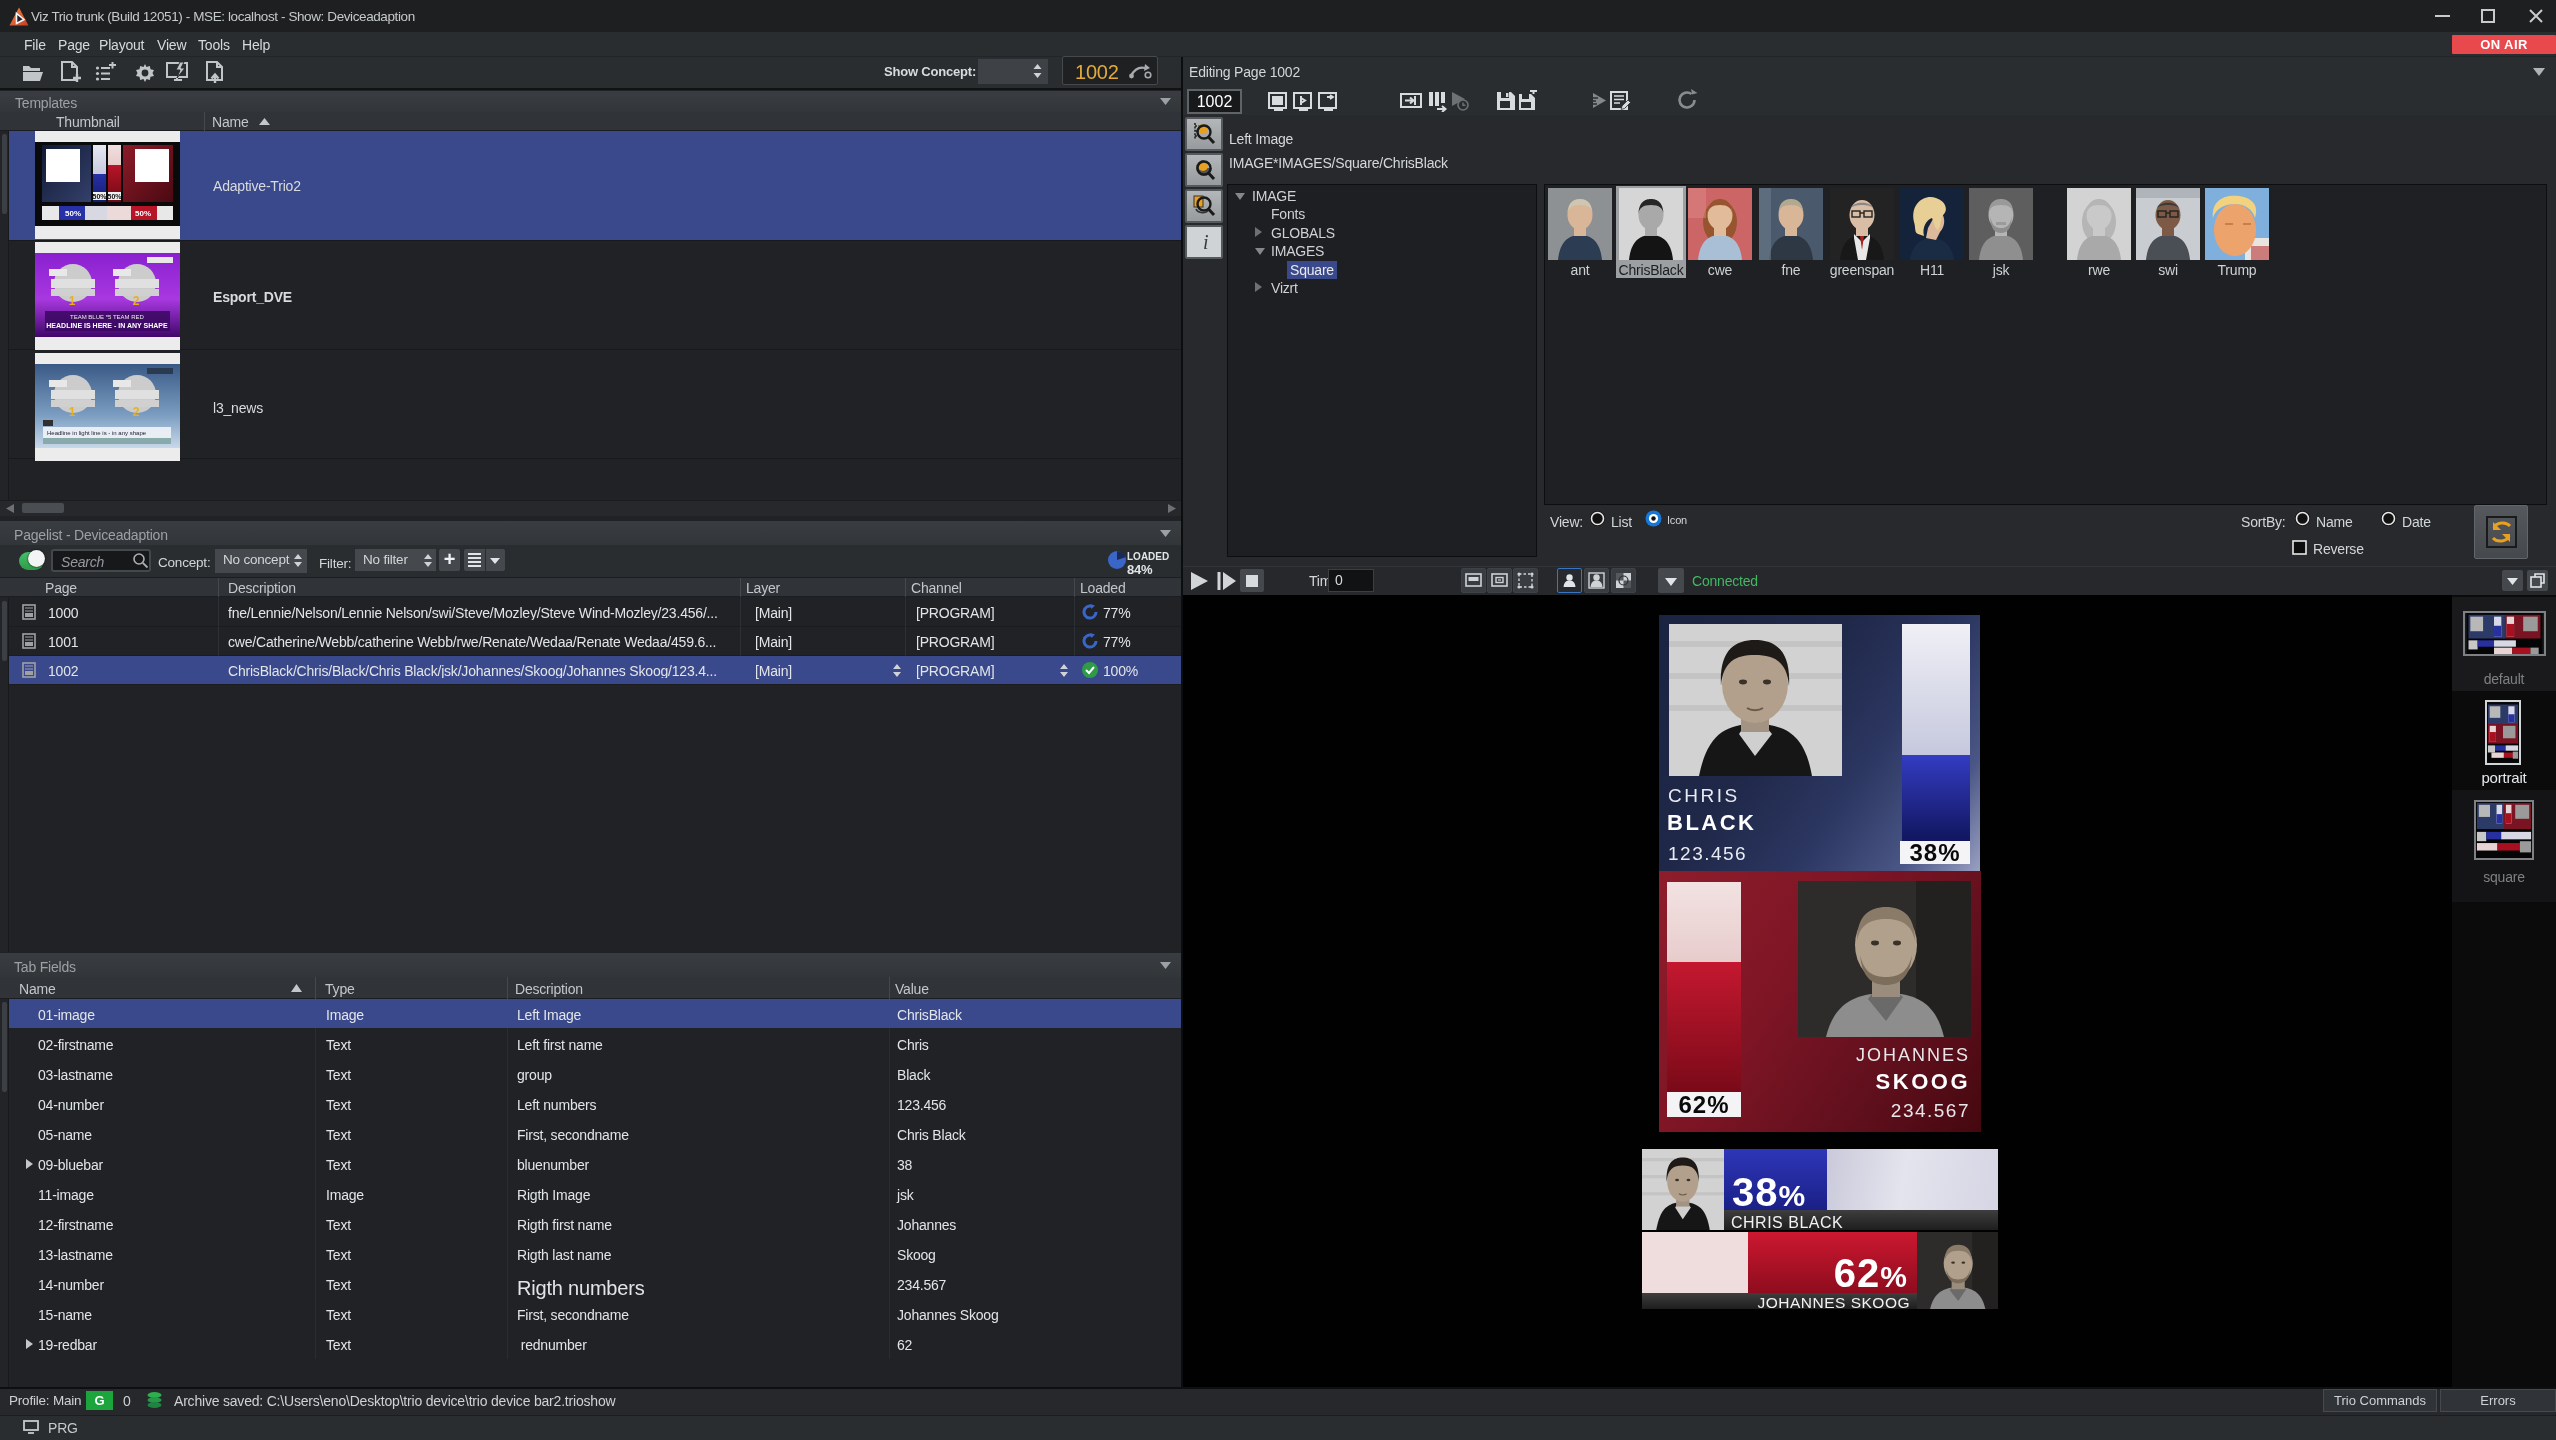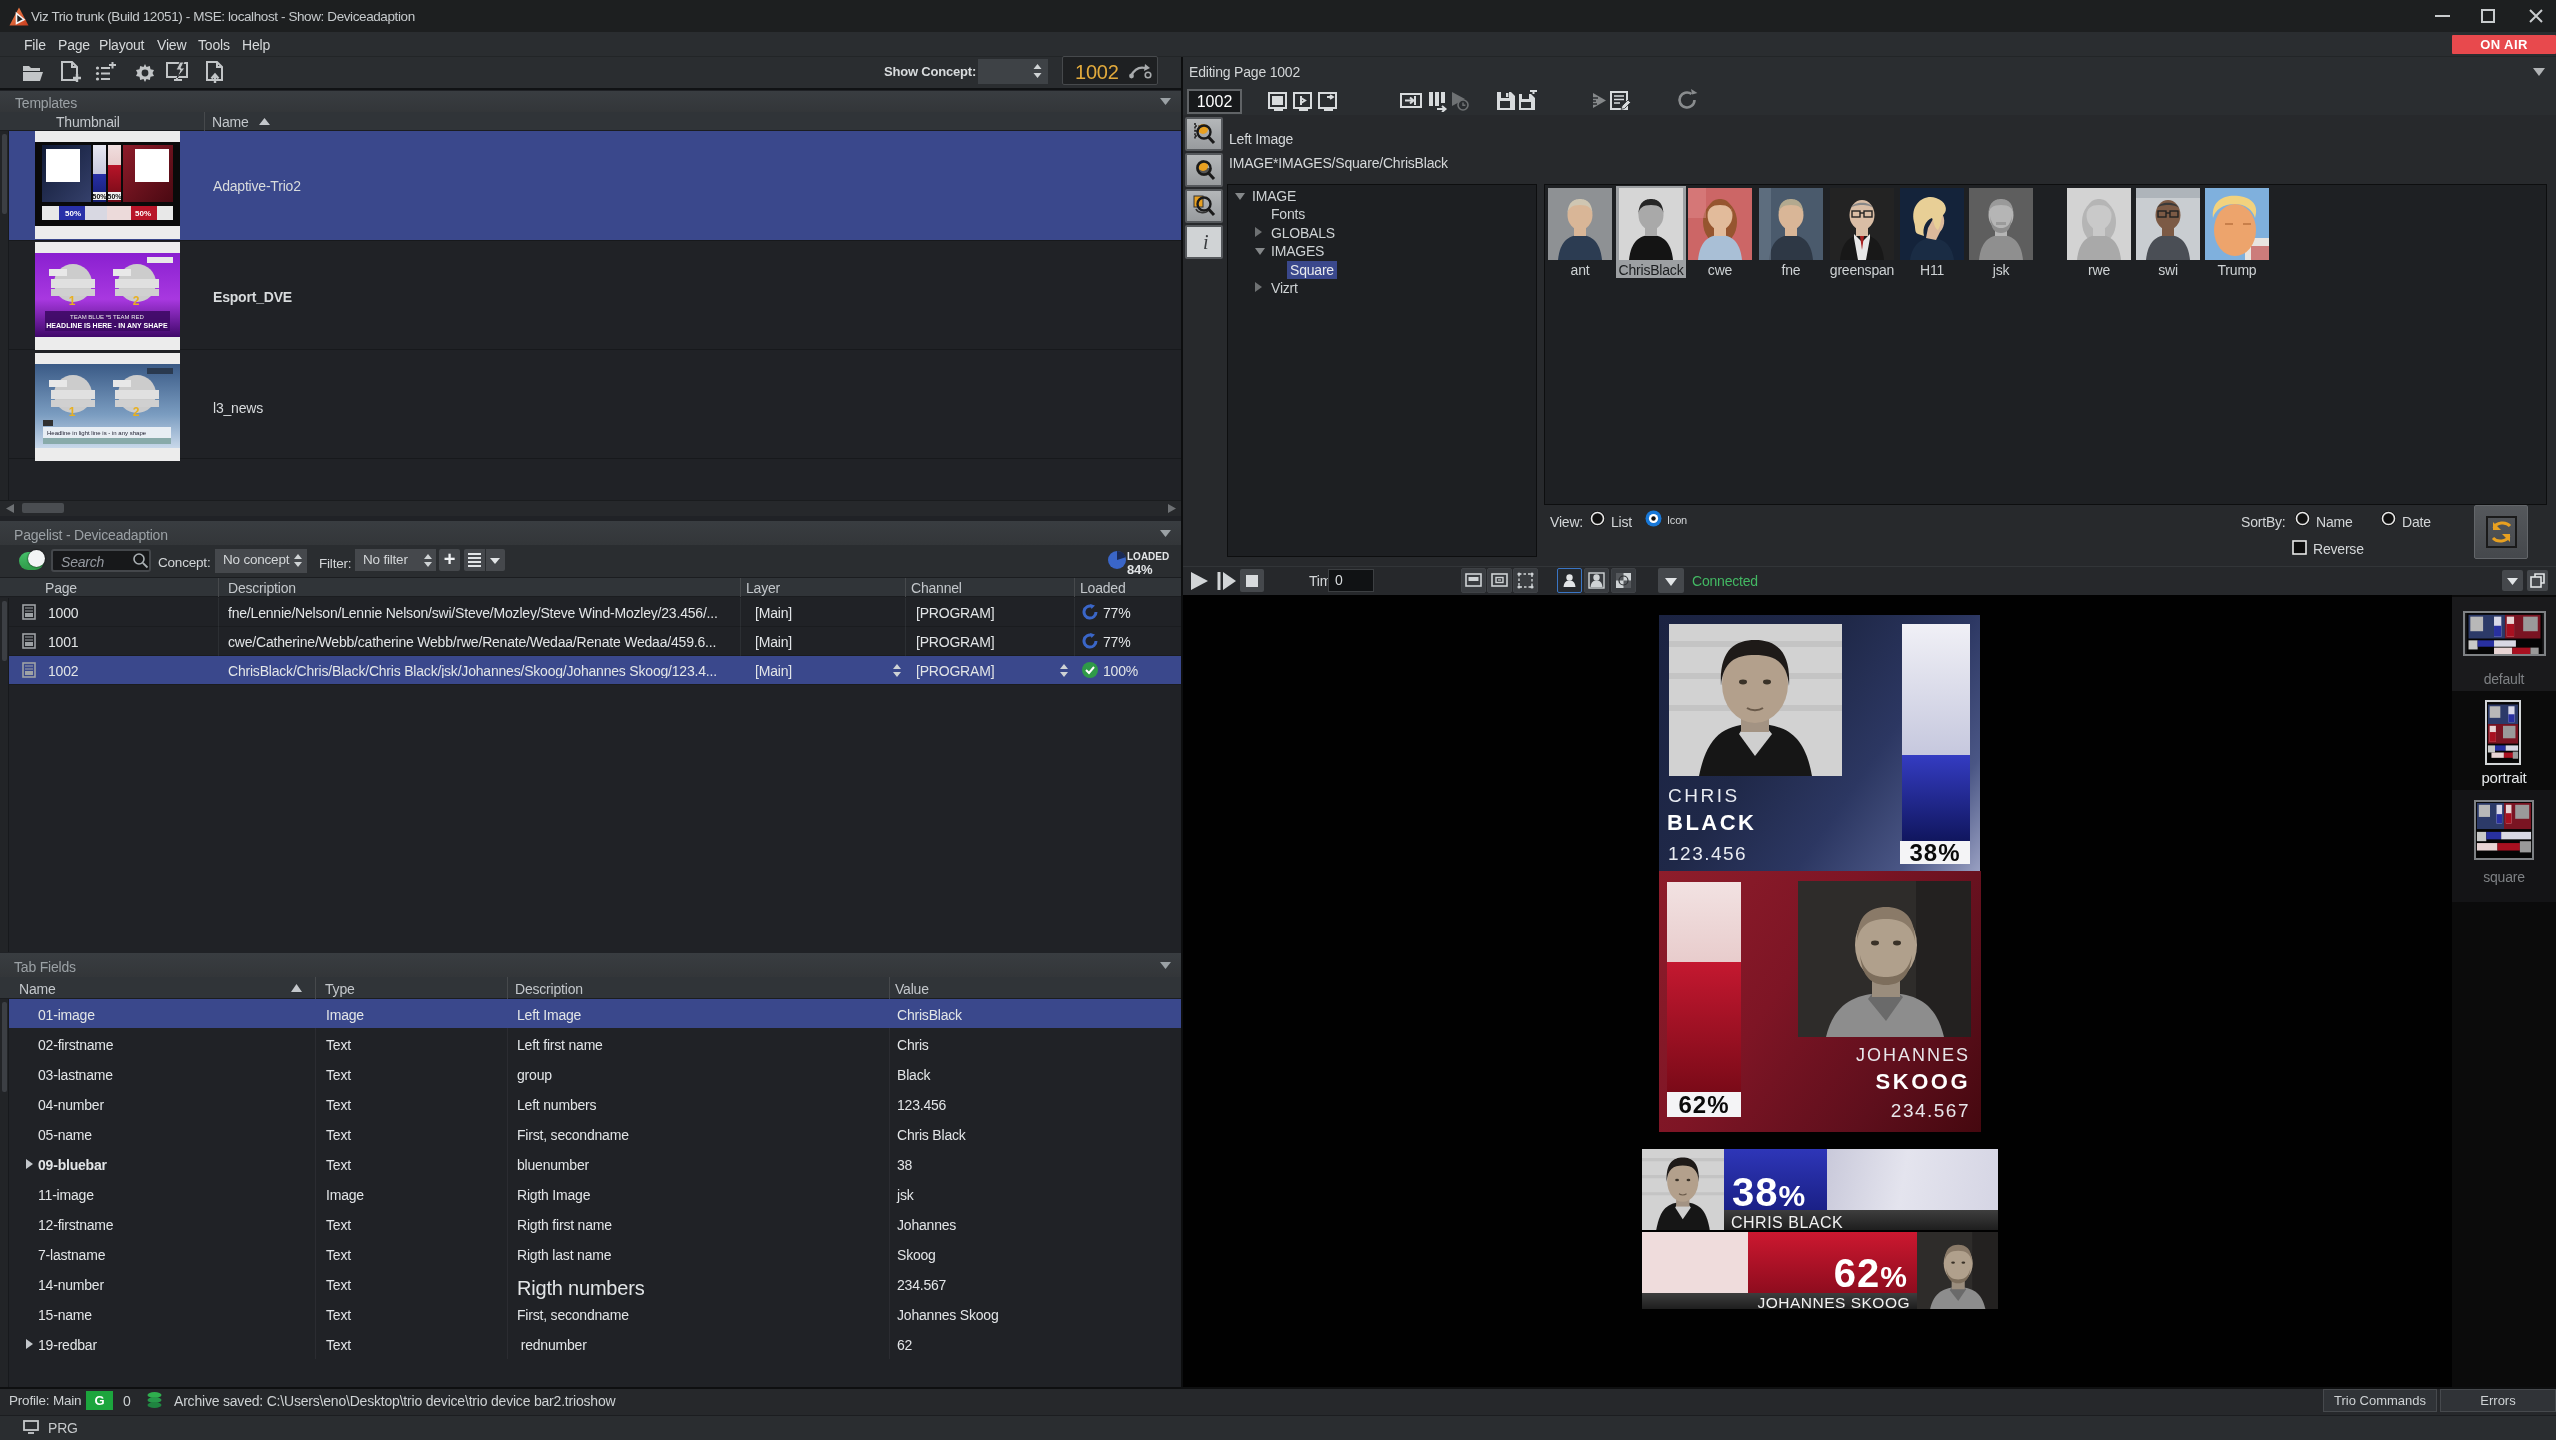--- a/index.html
+++ b/index.html
@@ -792,33 +792,33 @@
     <div class="t" style="left:326px;top:1098px;font-size:14px;color:#e2e5e7;font-weight:normal;">Text</div>
     <div class="t" style="left:517px;top:1098px;font-size:14px;color:#e2e5e7;font-weight:normal;">Left numbers</div>
     <div class="t" style="left:897px;top:1098px;font-size:14px;color:#e2e5e7;font-weight:normal;">123.456</div>
     <div class="t" style="left:38px;top:1128px;font-size:14px;color:#e2e5e7;font-weight:normal;">05-name</div>
     <div class="t" style="left:326px;top:1128px;font-size:14px;color:#e2e5e7;font-weight:normal;">Text</div>
     <div class="t" style="left:517px;top:1128px;font-size:14px;color:#e2e5e7;font-weight:normal;">First, secondname</div>
     <div class="t" style="left:897px;top:1128px;font-size:14px;color:#e2e5e7;font-weight:normal;">Chris Black</div>
     <svg class="abs" style="left:26px;top:1159px" width="7" height="10" viewBox="0 0 7 10">
       <path d="M0 0 v10 l7 -5 z" fill="#c3c7cb"></path>
     </svg>
-    <div class="t" style="left:38px;top:1158px;font-size:14px;color:#e2e5e7;font-weight:bold;text-align:center;">09-bluebar</div>
+    <div class="t" style="left:38px;top:1158px;font-size:14px;color:#e2e5e7;font-weight:normal;text-align:center;">09-bluebar</div>
     <div class="t" style="left:326px;top:1158px;font-size:14px;color:#e2e5e7;font-weight:normal;">Text</div>
     <div class="t" style="left:517px;top:1158px;font-size:14px;color:#e2e5e7;font-weight:normal;">bluenumber</div>
     <div class="t" style="left:897px;top:1158px;font-size:14px;color:#e2e5e7;font-weight:normal;">38</div>
     <div class="t" style="left:38px;top:1188px;font-size:14px;color:#e2e5e7;font-weight:normal;">11-image</div>
     <div class="t" style="left:326px;top:1188px;font-size:14px;color:#e2e5e7;font-weight:normal;">Image</div>
     <div class="t" style="left:517px;top:1188px;font-size:14px;color:#e2e5e7;font-weight:normal;">Rigth Image</div>
     <div class="t" style="left:897px;top:1188px;font-size:14px;color:#e2e5e7;font-weight:normal;">jsk</div>
     <div class="t" style="left:38px;top:1218px;font-size:14px;color:#e2e5e7;font-weight:normal;">12-firstname</div>
     <div class="t" style="left:326px;top:1218px;font-size:14px;color:#e2e5e7;font-weight:normal;">Text</div>
     <div class="t" style="left:517px;top:1218px;font-size:14px;color:#e2e5e7;font-weight:normal;">Rigth first name</div>
     <div class="t" style="left:897px;top:1218px;font-size:14px;color:#e2e5e7;font-weight:normal;">Johannes</div>
-    <div class="t" style="left:38px;top:1248px;font-size:14px;color:#e2e5e7;font-weight:normal;">7-lastname</div>
+    <div class="t" style="left:38px;top:1248px;font-size:14px;color:#e2e5e7;font-weight:normal;">13-lastname</div>
     <div class="t" style="left:326px;top:1248px;font-size:14px;color:#e2e5e7;font-weight:normal;">Text</div>
     <div class="t" style="left:517px;top:1248px;font-size:14px;color:#e2e5e7;font-weight:normal;">Rigth last name</div>
     <div class="t" style="left:897px;top:1248px;font-size:14px;color:#e2e5e7;font-weight:normal;">Skoog</div>
     <div class="t" style="left:38px;top:1278px;font-size:14px;color:#e2e5e7;font-weight:normal;">14-number</div>
     <div class="t" style="left:326px;top:1278px;font-size:14px;color:#e2e5e7;font-weight:normal;">Text</div>
     <div class="t" style="left:517px;top:1278px;font-size:20px;color:#e2e5e7;font-weight:normal;">Rigth numbers</div>
     <div class="t" style="left:897px;top:1278px;font-size:14px;color:#e2e5e7;font-weight:normal;">234.567</div>
     <div class="t" style="left:38px;top:1308px;font-size:14px;color:#e2e5e7;font-weight:normal;">15-name</div>
     <div class="t" style="left:326px;top:1308px;font-size:14px;color:#e2e5e7;font-weight:normal;">Text</div>
     <div class="t" style="left:517px;top:1308px;font-size:14px;color:#e2e5e7;font-weight:normal;">First, secondname</div>

